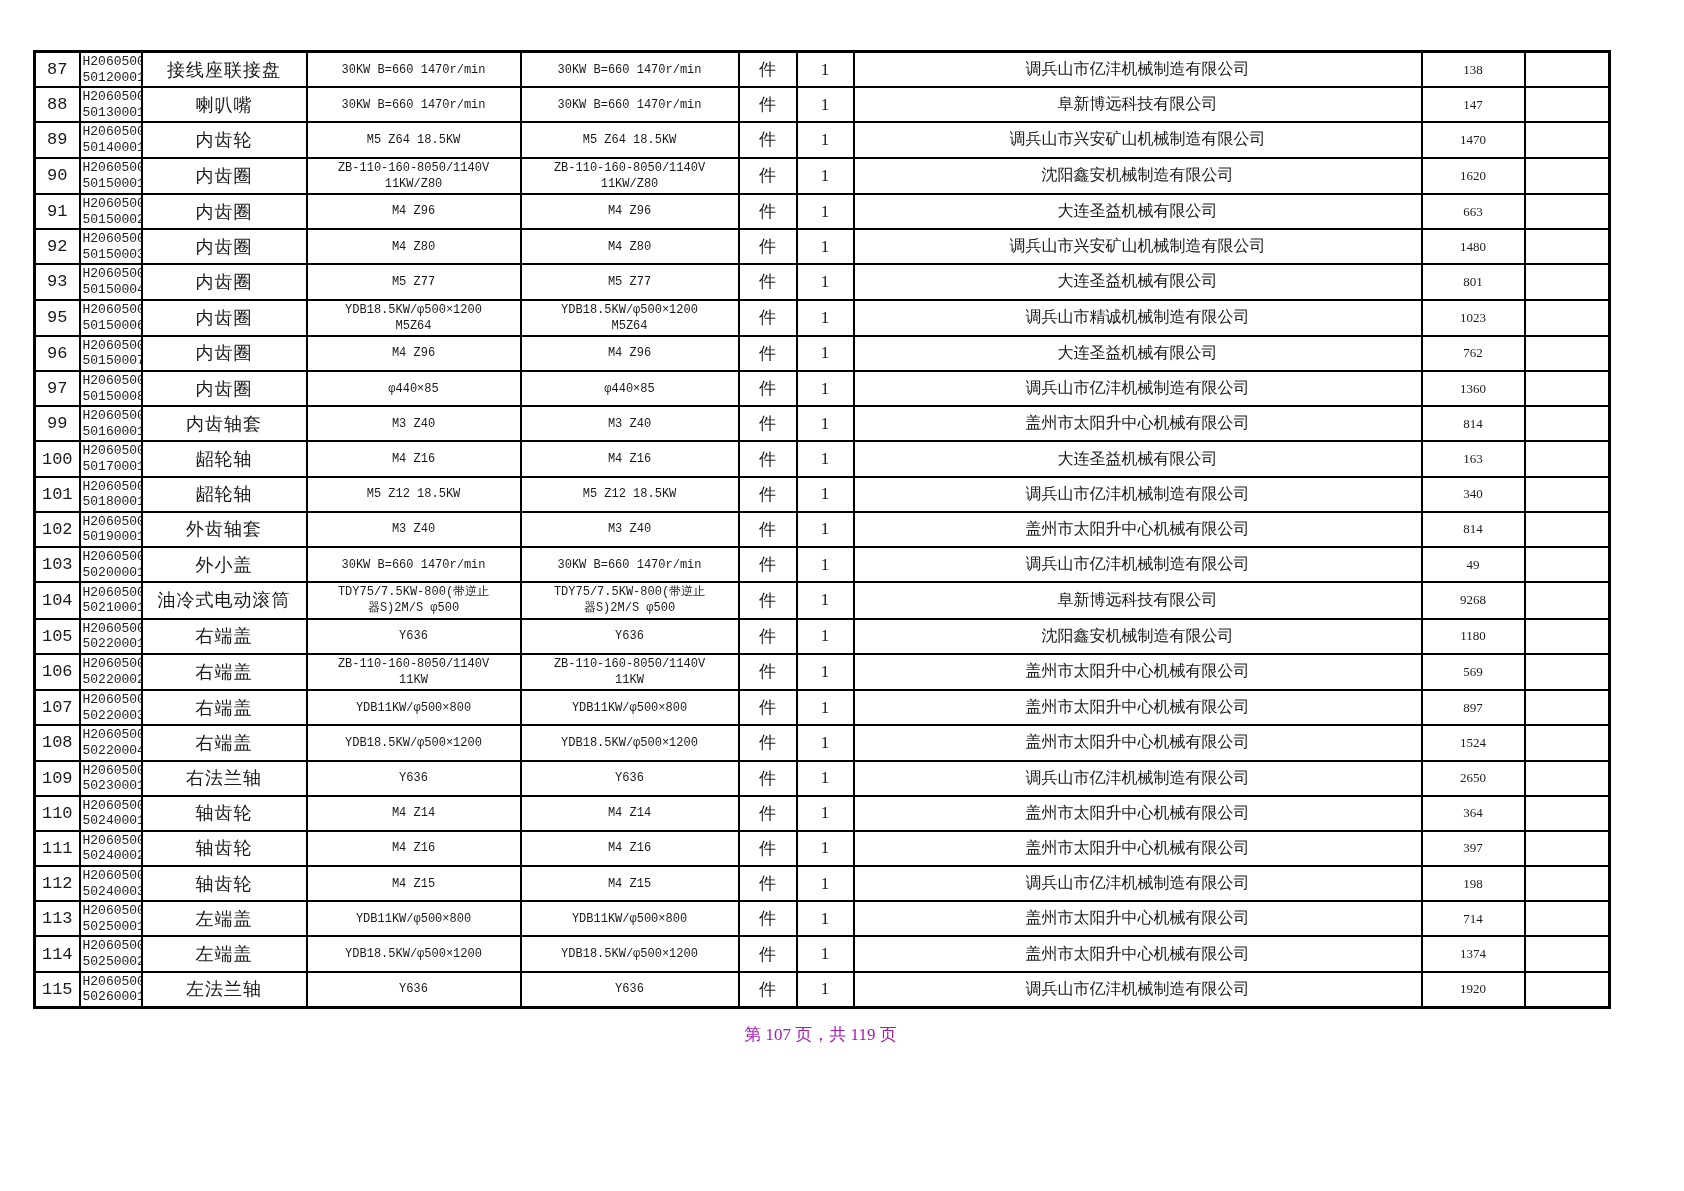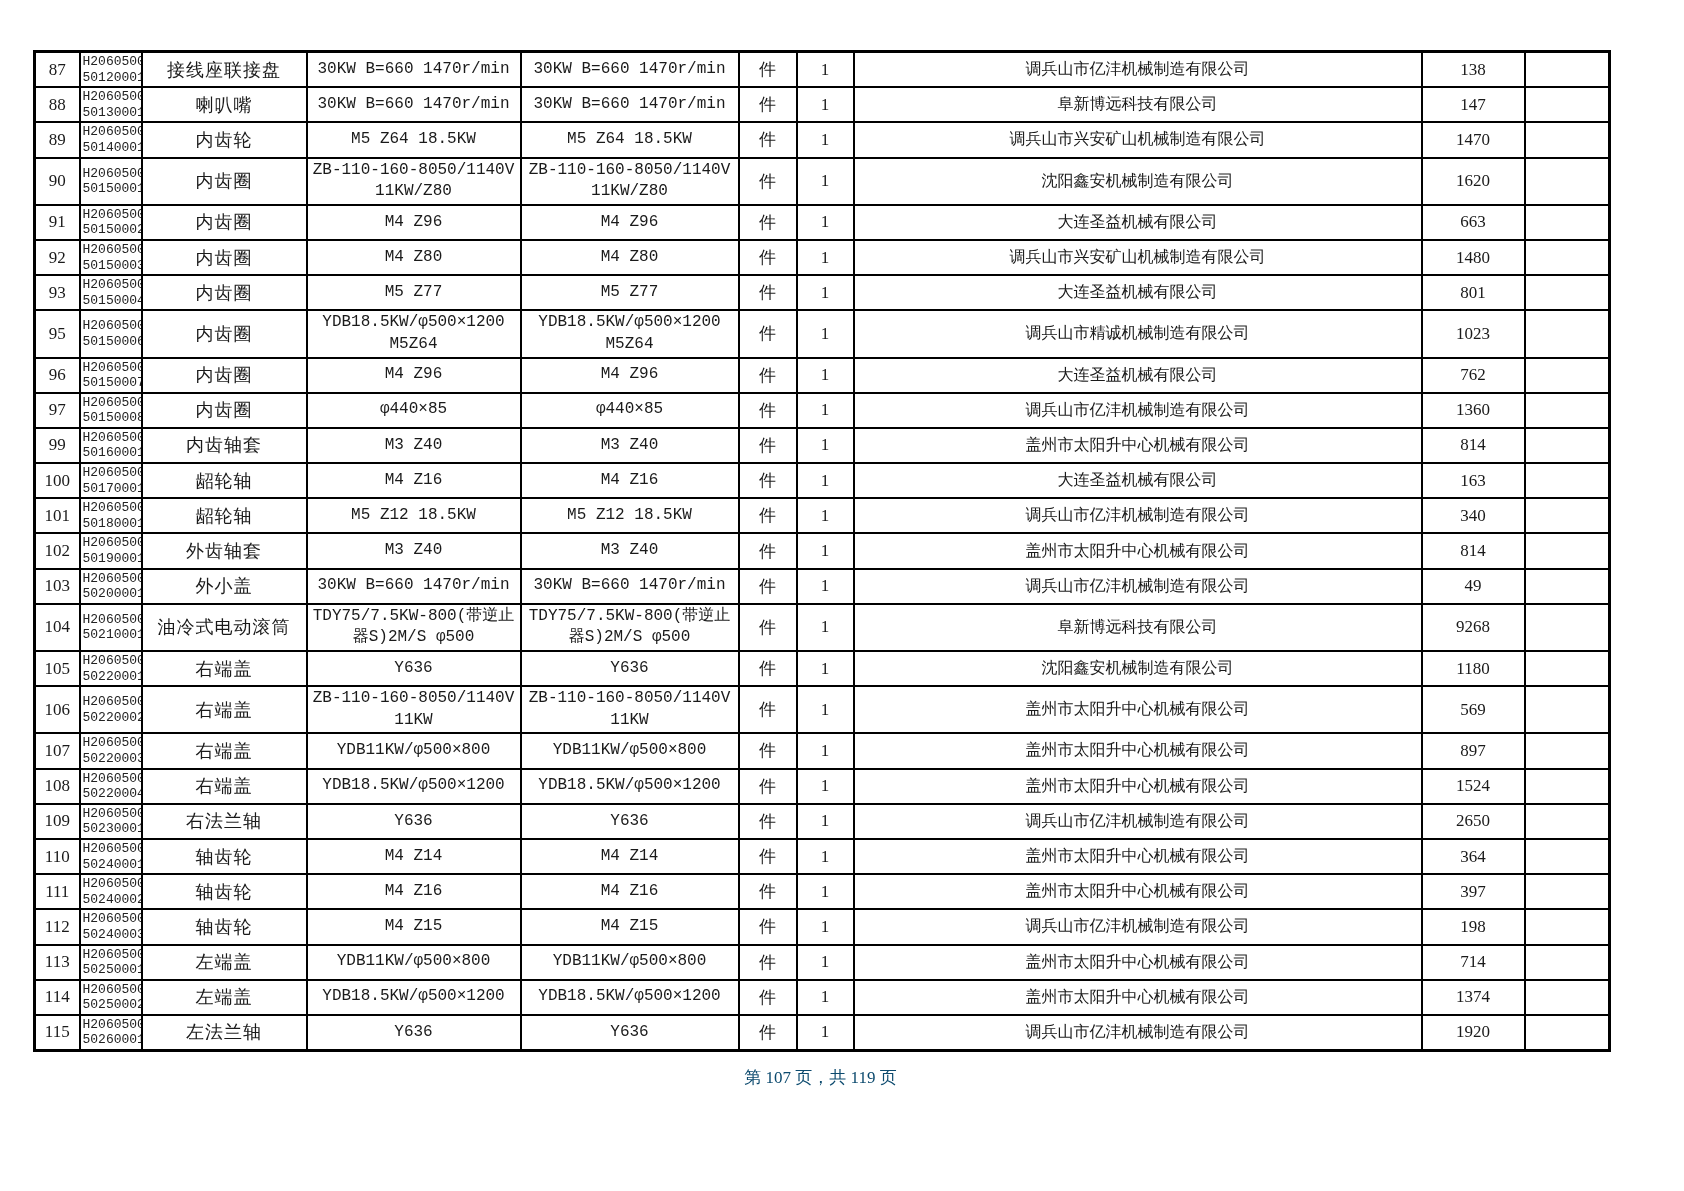--- a/index.html
+++ b/index.html
@@ -25,58 +25,58 @@
     border: 2px solid #000;
     text-align: center;
     vertical-align: middle;
     padding: 1px 2px;
     height: 32px;
     overflow: hidden;
     box-sizing: border-box;
   }
   td.c-no {
     font-size: 17px;
-    font-family: Liberation Serif, serif;
+    font-family: Liberation Mono, monospace;
   }
   td.c-code {
     font-size: 13px;
     line-height: 1.2;
     font-family: "Liberation Mono", "DejaVu Sans Mono", monospace;
     white-space: pre-line;
     color: #222;
   }
   td.c-name {
     font-size: 18px;
     letter-spacing: 1px;
   }
   td.c-spec {
-    font-size: 16px;
+    font-size: 12px;
     font-family: "Liberation Mono", "DejaVu Sans Mono", monospace;
     white-space: pre-line;
     line-height: 1.35;
   }
   td.c-unit, td.c-qty {
     font-size: 17px;
   }
   td.c-maker {
     font-size: 16px;
   }
   td.c-price {
-    font-size: 17px;
+    font-size: 13px;
   }
   td.c-extra {
     background: #ffffff;
   }
   .page-footer {
     width: 1575px;
     margin-top: 14px;
     text-align: center;
     font-size: 17px;
     font-family: "Liberation Serif", "DejaVu Serif", serif;
-    color: #0c4a6e;
+    color: #a21caf;
   }
 </style>
 </head>
 <body>
 
 <table class="parts-table">
   <colgroup>
     <col style="width:45px">
     <col style="width:62px">
     <col style="width:165px">

